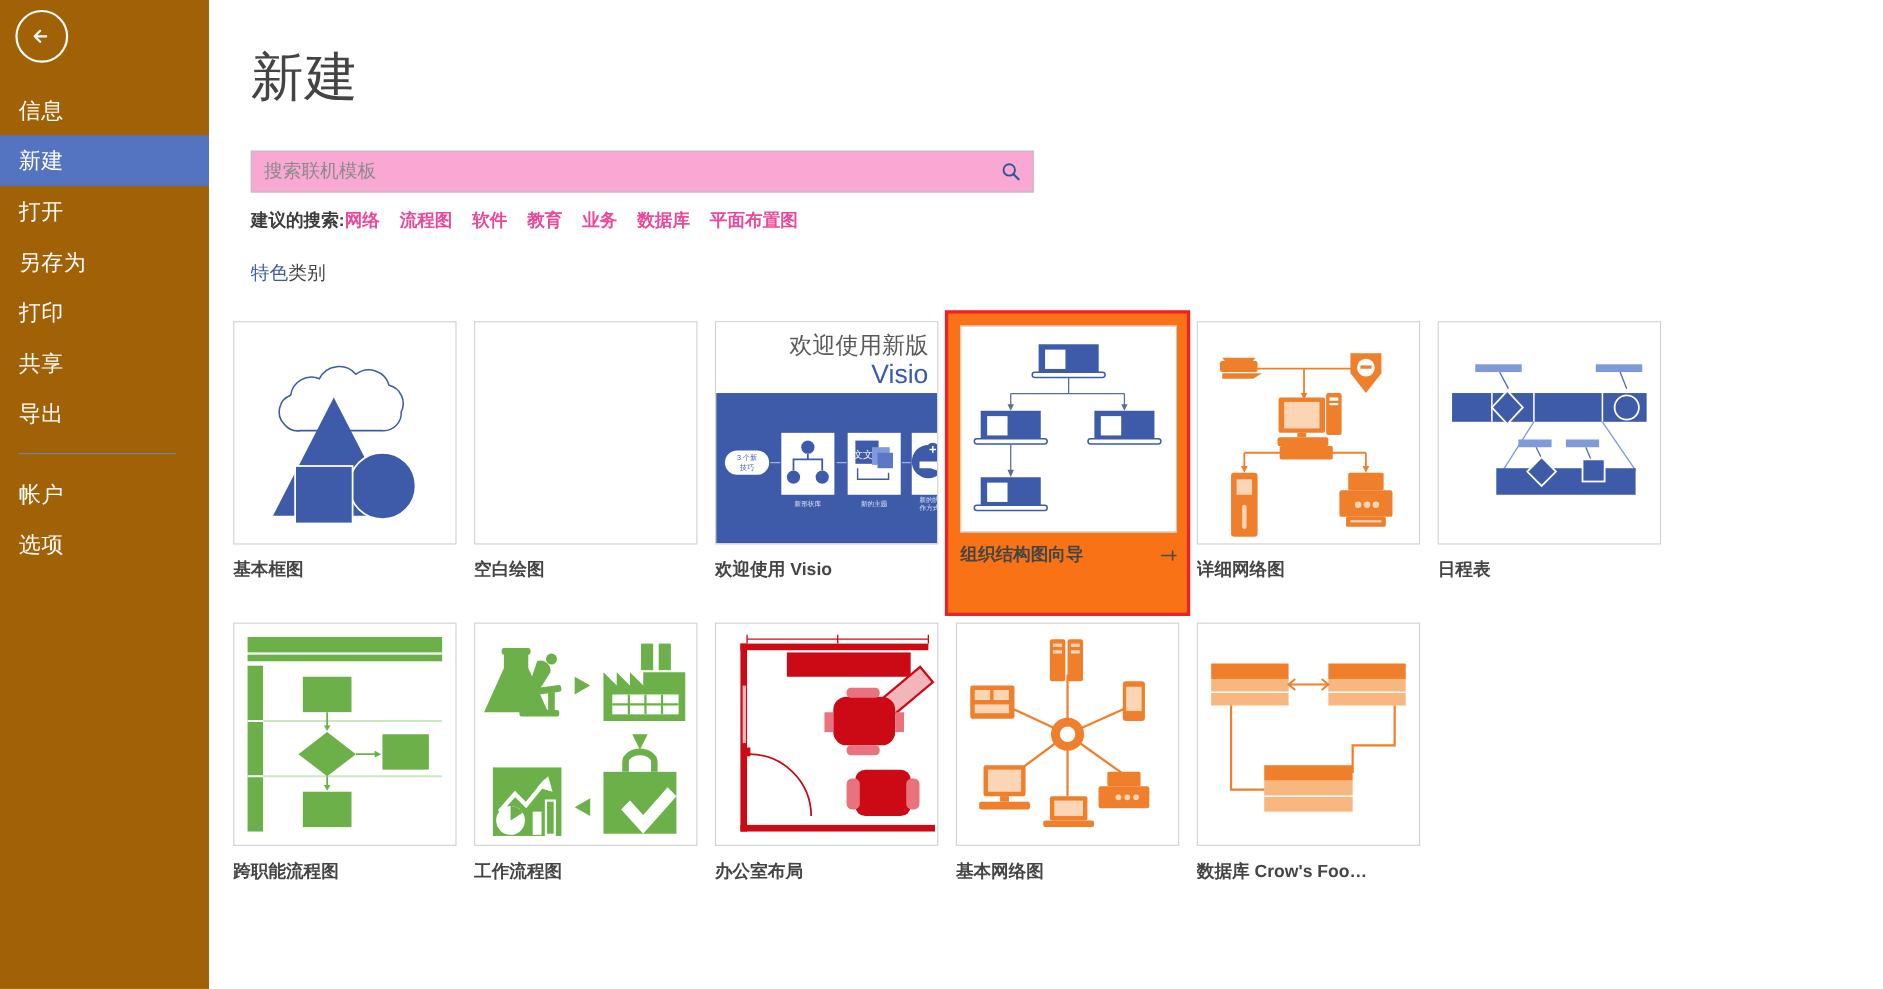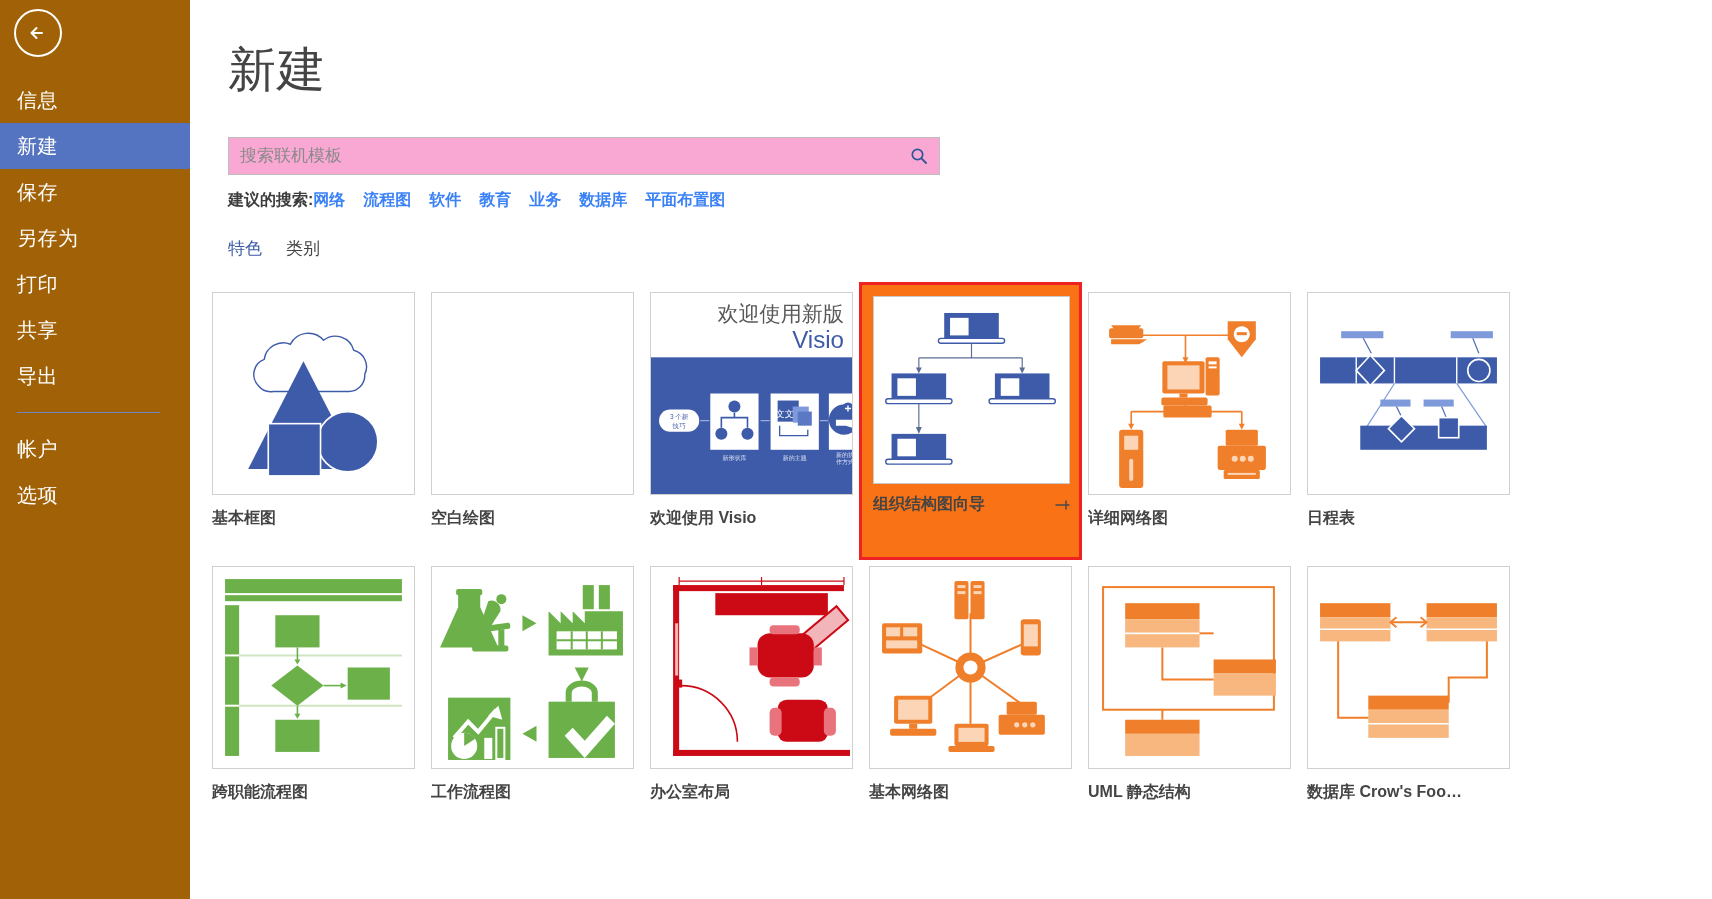--- a/index.html
+++ b/index.html
@@ -86,29 +86,29 @@
   .suggest-row {
     margin: 15px 0 0 38px;
     font-size: 16px;
     color: #444444;
     display: flex; align-items: baseline;
     gap: 0;
   }
   .suggest-label { font-weight: bold; color: #3c3c3c; margin-right: 0; }
   .suggest-link {
     font-weight: bold;
-    color: #3b82f6;
+    color: #ec4899;
     margin-right: 18px;
     cursor: pointer;
     text-decoration: none;
   }
 
   .tabs-row {
     margin: 26px 0 0 38px;
-    display: flex; gap: 24px;
+    display: flex; 
     font-size: 17px;
   }
   .tab { cursor: pointer; color: #444; padding-bottom: 2px; }
   .tab.active { color: #3b5aa6; }
 
   
   .grid {
     margin: 22px 0 0 14px;
     display: grid;
     grid-template-columns: repeat(6, 219px);
@@ -166,21 +166,21 @@
     </div>
 
     <div class="nav">
       <div class="nav-item">
           <span>信息</span>
         </div>
       <div class="nav-item active">
           <span>新建</span>
         </div>
       <div class="nav-item">
-          <span>保存</span>
+          <span>打开</span>
         </div>
       <div class="nav-item">
           <span>另存为</span>
         </div>
       <div class="nav-item">
           <span>打印</span>
         </div>
       <div class="nav-item">
           <span>共享</span>
         </div>
@@ -605,51 +605,20 @@
             <g fill="#ef7f2a">
               <rect x="84" y="156" width="34" height="22" rx="2"></rect>
               <rect x="88" y="160" width="26" height="14" fill="#fbd5b6"></rect>
               <rect x="78" y="178" width="46" height="6" rx="2"></rect>
             </g>
           </svg>
         </div>
         <div class="label">基本网络图</div>
       </div>
 
-      <div class="card">
-        <div class="thumb-wrap">
-          <svg viewBox="0 0 200 200" aria-hidden="true">
-
-            <rect x="14" y="20" width="170" height="122" fill="none" stroke="#ef7f2a" stroke-width="2"></rect>
-
-            <g>
-              <rect x="36" y="36" width="74" height="16" fill="#ef7f2a"></rect>
-              <rect x="36" y="52" width="74" height="28" fill="#f7b77e"></rect>
-              <line x1="36" y1="66" x2="110" y2="66" stroke="#ffffff" stroke-width="1.6"></line>
-            </g>
-
-            <g>
-              <rect x="124" y="92" width="62" height="14" fill="#ef7f2a"></rect>
-              <rect x="124" y="106" width="62" height="22" fill="#f7b77e"></rect>
-            </g>
-
-            <g stroke="#ef7f2a" stroke-width="2" fill="none">
-              <path d="M110 66 H124"></path>
-              <path d="M73 80 V112 H124"></path>
-            </g>
-
-            <g>
-              <rect x="36" y="152" width="74" height="14" fill="#ef7f2a"></rect>
-              <rect x="36" y="166" width="74" height="22" fill="#f7b77e"></rect>
-            </g>
-            <line x1="73" y1="142" x2="73" y2="152" stroke="#ef7f2a" stroke-width="2"></line>
-          </svg>
-        </div>
-        <div class="label">UML 静态结构</div>
-      </div>
 
       <div class="card">
         <div class="thumb-wrap">
           <svg viewBox="0 0 200 200" aria-hidden="true">
 
             <g>
               <rect x="12" y="36" width="70" height="14" fill="#ef7f2a"></rect>
               <rect x="12" y="50" width="70" height="24" fill="#f7b77e"></rect>
               <line x1="12" y1="62" x2="82" y2="62" stroke="#ffffff" stroke-width="1.4"></line>
             </g>

